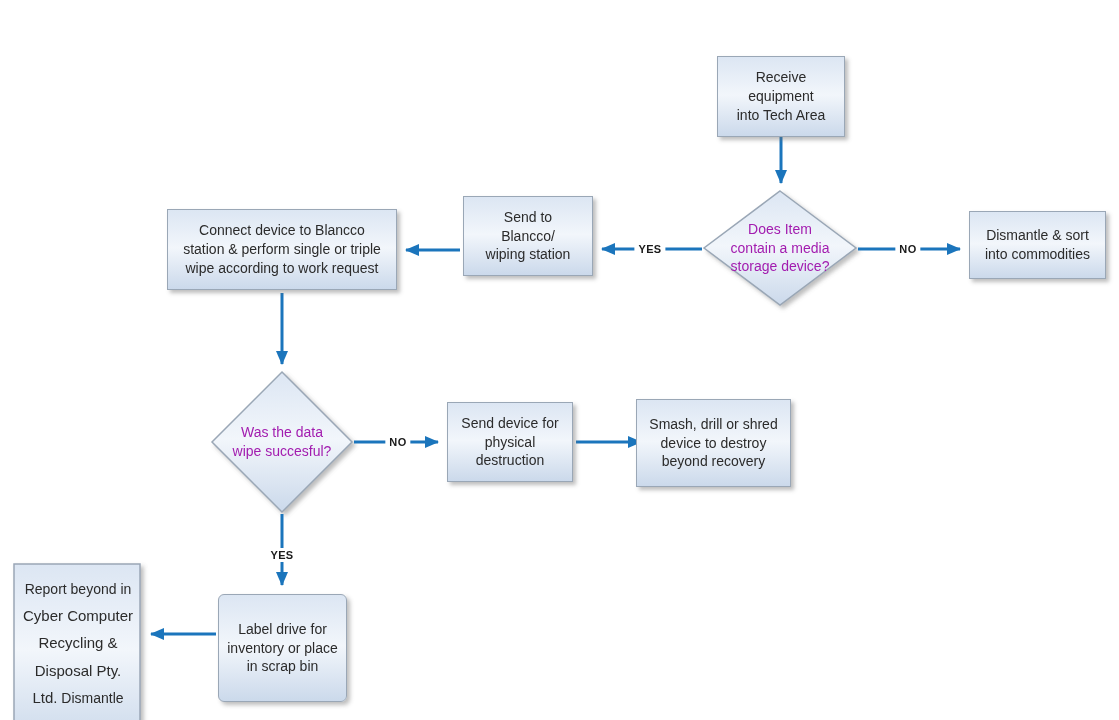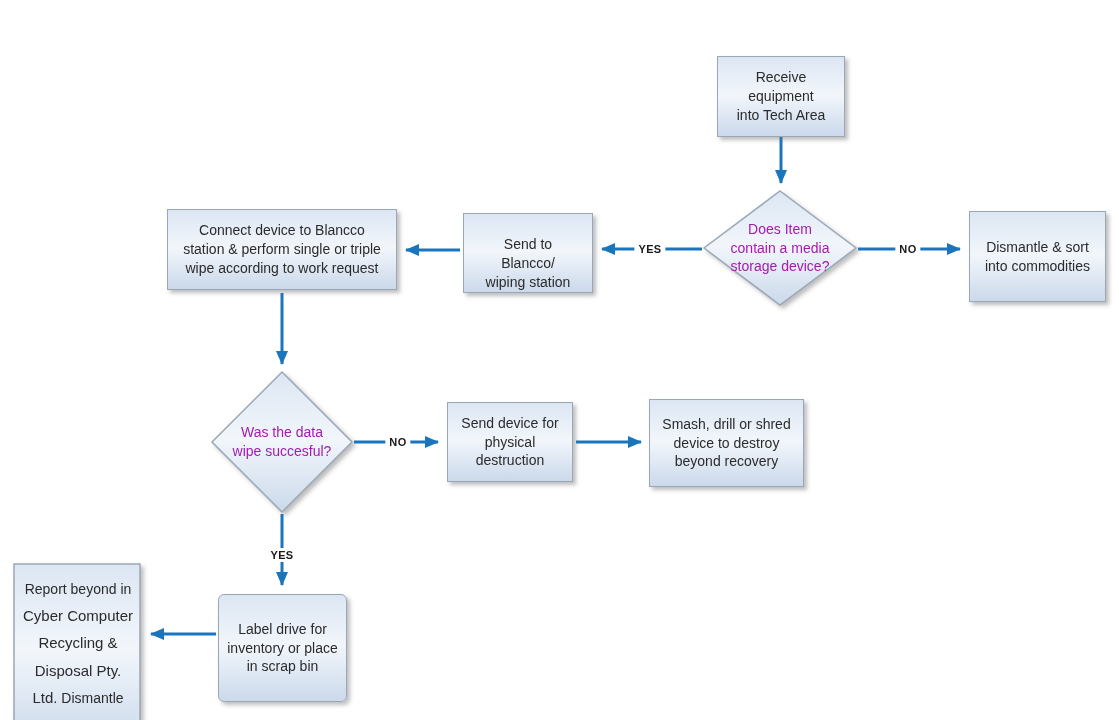--- a/index.html
+++ b/index.html
@@ -100,44 +100,44 @@
     <line x1="282" y1="477" x2="282" y2="548" stroke="#1b75bc" stroke-width="3" marker-end="url(#arrowHead)"></line>
     <line x1="216" y1="597" x2="151" y2="597" stroke="#1b75bc" stroke-width="3" marker-end="url(#arrowHead)"></line>
   </svg>
 
   <div class="node" style="left:717px; top:19px; width:128px; height:81px;">
     <div class="node-text">Receive
 equipment
 into Tech Area</div>
   </div>
 
-  <div class="node" style="left:969px; top:174px; width:137px; height:91px;">
+  <div class="node" style="left:969px; top:174px; width:137px; height:68px;">
     <div class="node-text">Dismantle &amp; sort
 into commodities</div>
   </div>
 
-  <div class="node" style="left:463px; top:176px; width:130px; height:80px;align-items:flex-end;">
+  <div class="node" style="left:463px; top:159px; width:130px; height:80px;">
     <div class="node-text">Send to
 Blancco/
 wiping station</div>
   </div>
 
   <div class="node" style="left:167px; top:172px; width:230px; height:81px;">
     <div class="node-text">Connect device to Blancco
 station &amp; perform single or triple
 wipe according to work request</div>
   </div>
 
   <div class="node" style="left:447px; top:365px; width:126px; height:80px;text-align:center;">
     <div class="node-text">Send device for
 physical
 destruction</div>
   </div>
 
-  <div class="node" style="left:649px; top:362px; width:155px; height:88px;">
+  <div class="node" style="left:636px; top:362px; width:155px; height:88px;">
     <div class="node-text">Smash, drill or shred
 device to destroy
 beyond recovery</div>
   </div>
 
   <div class="node" style="left:218px; top:557px; width:129px; height:108px;border-radius:6px;">
     <div class="node-text">Label drive for
 inventory or place
 in scrap bin</div>
   </div>

